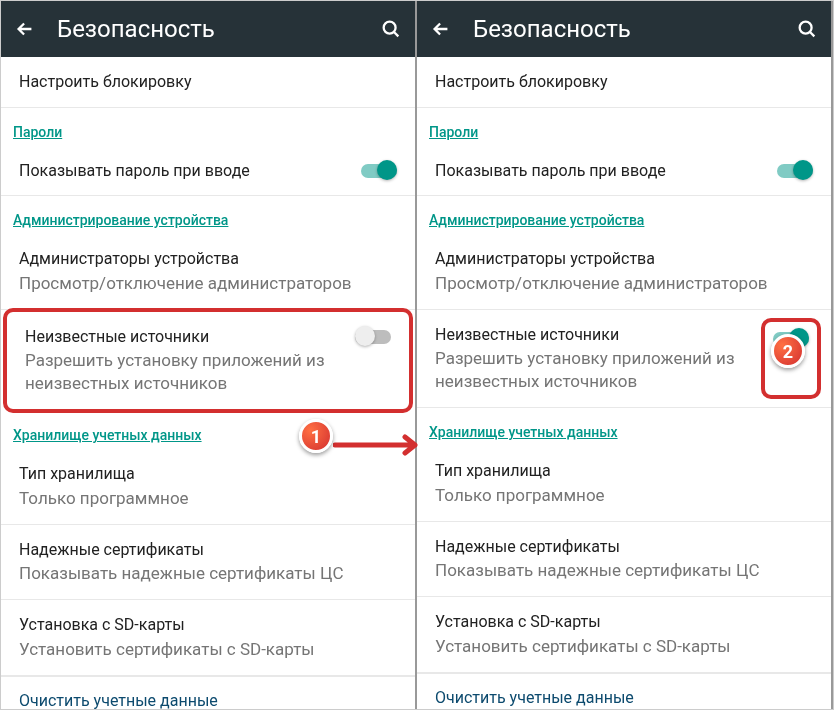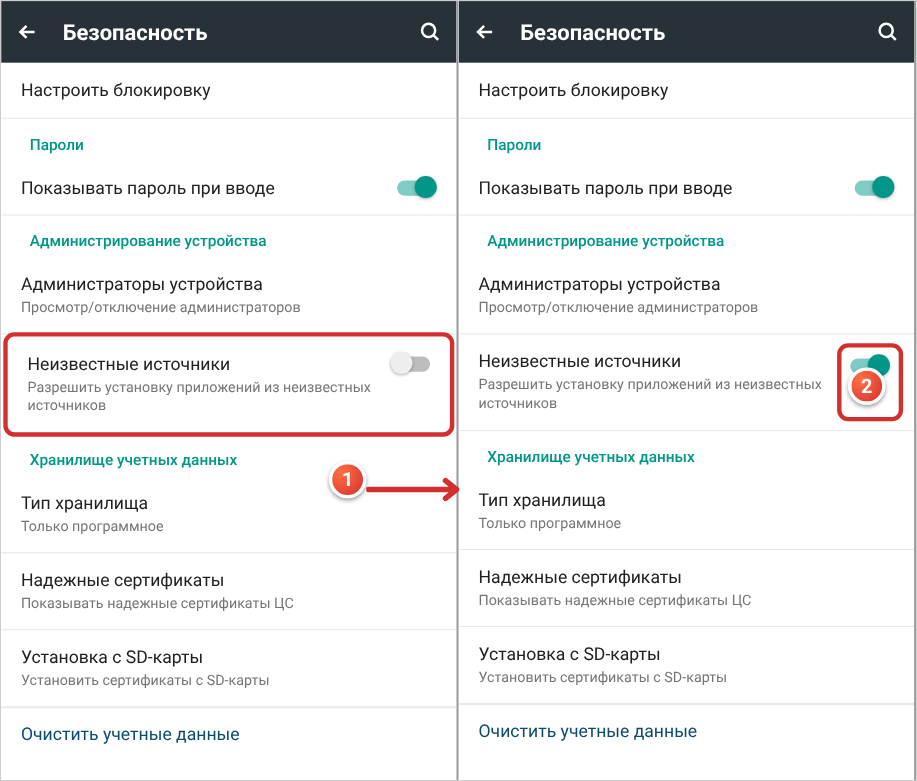--- a/index.html
+++ b/index.html
@@ -25,22 +25,22 @@
     .appbar {
       background: #263238;
       color: #fff;
       height: 56px;
       display: flex;
       align-items: center;
       padding: 0 12px;
       gap: 20px;
     }
     .appbar-title {
-      font-size: 20px;
-      font-weight: 700;
+      font-size: 24px;
+      font-weight: 400;
       flex: 1;
     }
     .icon-btn {
       width: 24px; height: 24px;
       display: flex; align-items: center; justify-content: center;
       color: #fff;
       cursor: pointer;
     }
     .content {
       flex: 1;
@@ -54,30 +54,31 @@
       justify-content: space-between;
       gap: 12px;
     }
     .row-body { flex: 1; }
     .row-title {
       font-size: 16px;
       color: #212121;
       line-height: 1.35;
     }
     .row-sub {
-      font-size: 13px;
+      font-size: 17px;
       color: #757575;
       line-height: 1.35;
       margin-top: 2px;
     }
     .section-header {
       color: #009688;
       font-size: 14px;
       font-weight: 500;
-      padding: 16px 18px 6px 26px;
+      padding: 16px 18px 6px 12px;
+      text-decoration: underline;
     }
     .switch {
       width: 36px; height: 20px; position: relative;
       flex-shrink: 0;
     }
     .switch-track {
       position: absolute; top: 4px; left: 0; right: 0;
       height: 14px; border-radius: 7px;
       background: #bdbdbd;
     }

